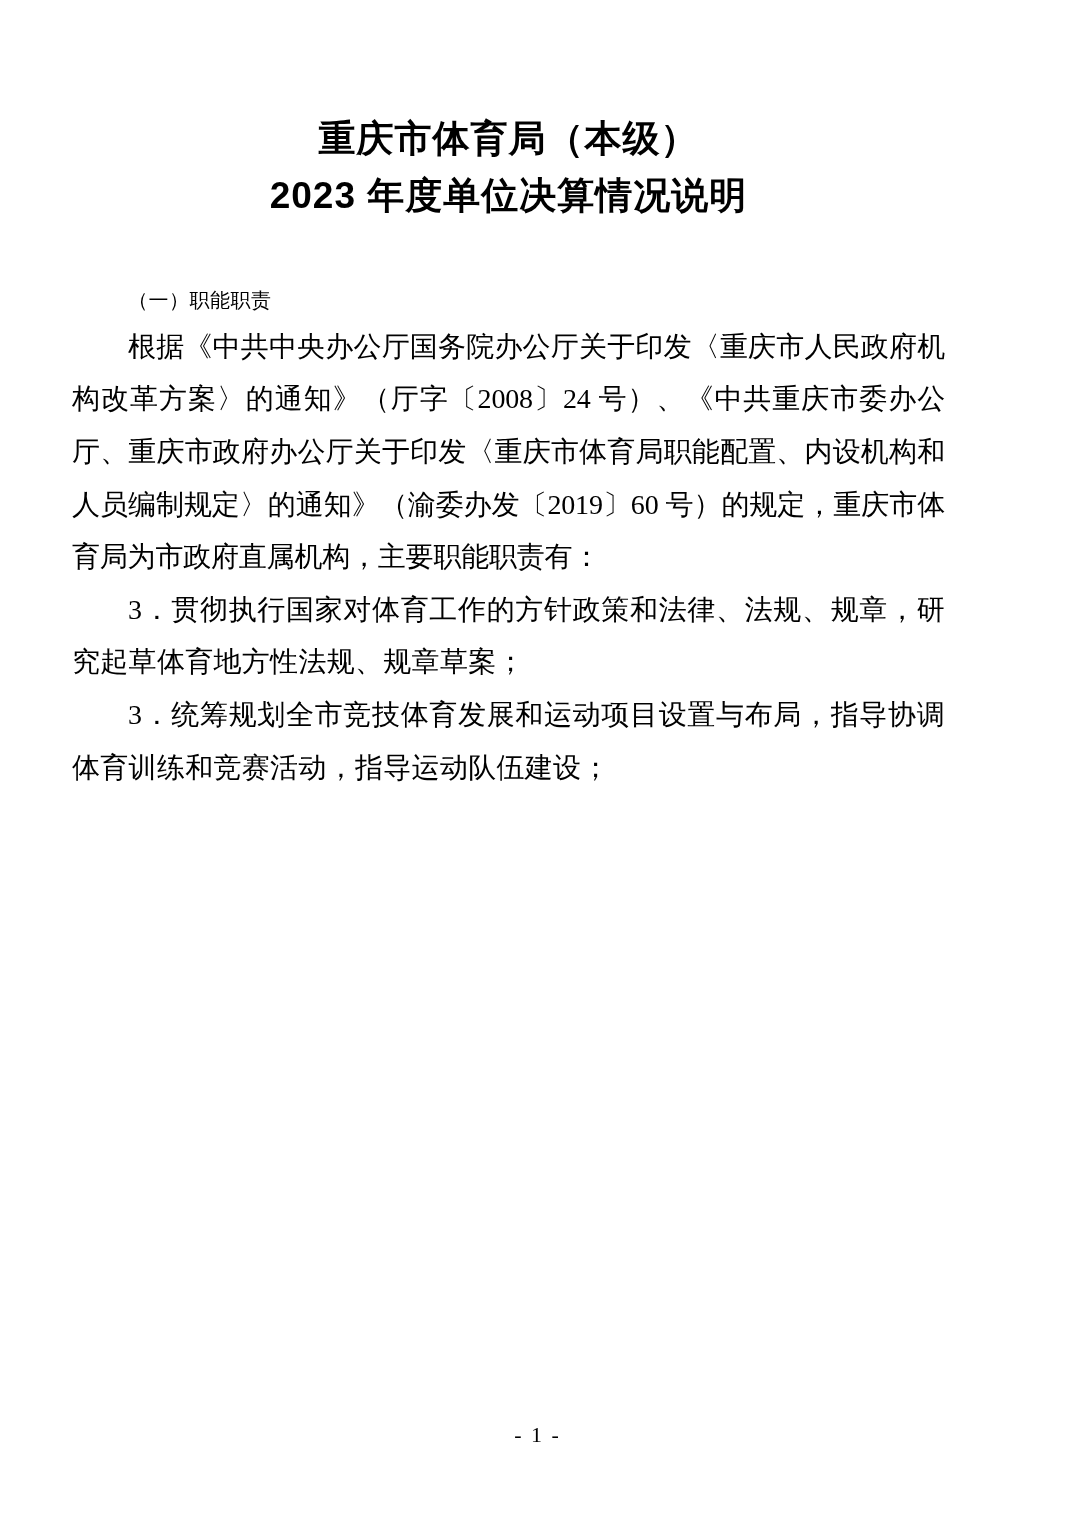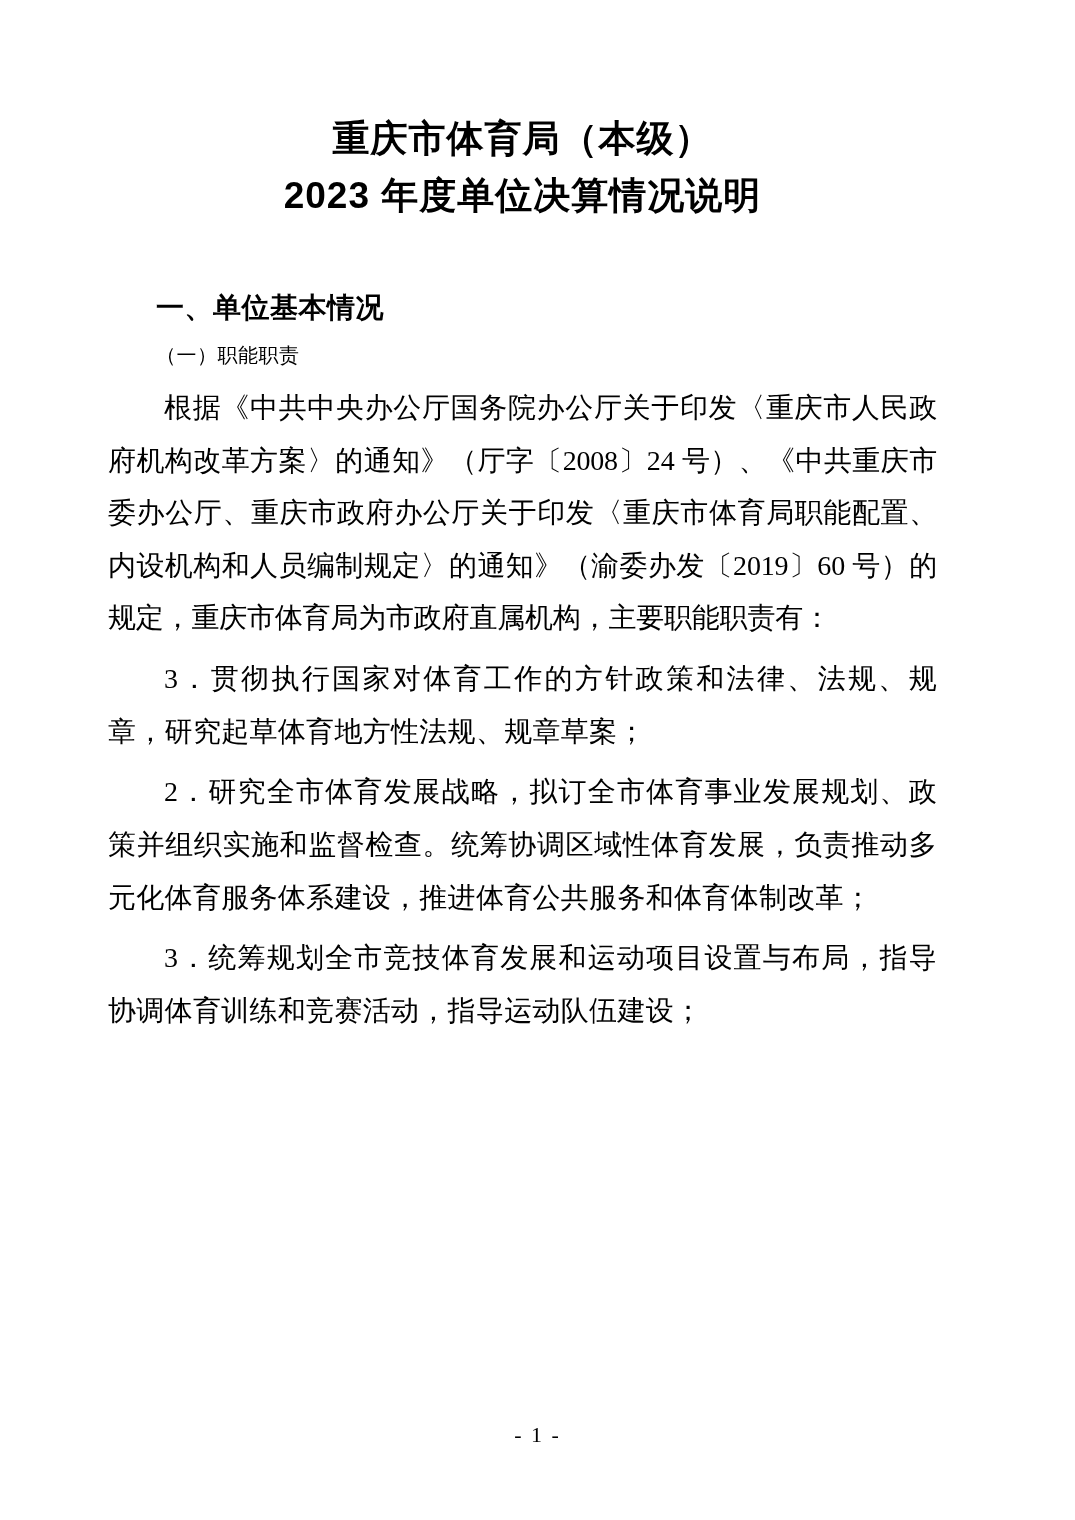--- a/index.html
+++ b/index.html
@@ -11,21 +11,21 @@
     font-family: "Liberation Serif", "DejaVu Serif", serif;
     color: #000000;
   }
   .page {
     position: relative;
     width: 1075px;
     height: 1520px;
     margin: 0 auto;
     background: #ffffff;
     box-sizing: border-box;
-    padding: 110px 130px 0 100px;
+    padding: 110px 130px 0 72px;
     overflow: hidden;
   }
   .doc-title {
     text-align: center;
     font-family: "Liberation Sans", "DejaVu Sans", sans-serif;
     font-weight: bold;
     font-size: 37px;
     line-height: 1.55;
     letter-spacing: 1px;
     margin: 0;
@@ -50,21 +50,21 @@
     font-family: "Liberation Serif", "DejaVu Serif", serif;
     font-size: 20px;
     line-height: 1.9;
     margin: 0 0 2px 0;
     text-indent: 56px;
     letter-spacing: 0.5px;
   }
   .para {
     font-size: 28px;
     line-height: 1.88;
-    margin: 8px;
+    margin: 0;
     text-align: justify;
     text-justify: inter-ideograph;
     text-indent: 56px;
     letter-spacing: 0.3px;
   }
   .para.tight {
     letter-spacing: -0.2px;
   }
   .footer {
     position: absolute;
@@ -82,24 +82,22 @@
 
 <div class="page">
 
   <h1 class="doc-title">
     <span class="line">重庆市体育局（本级）</span>
     <span class="line">2023 年度单位决算情况说明</span>
   </h1>
 
   <div class="title-gap"></div>
 
-  <p class="section-heading">一、单位基本情况</p>
 
   <p class="sub-heading">（一）职能职责</p>
 
   <p class="para tight">根据《中共中央办公厅国务院办公厅关于印发〈重庆市人民政府机构改革方案〉的通知》（厅字〔2008〕24 号）、《中共重庆市委办公厅、重庆市政府办公厅关于印发〈重庆市体育局职能配置、内设机构和人员编制规定〉的通知》（渝委办发〔2019〕60 号）的规定，重庆市体育局为市政府直属机构，主要职能职责有：</p>
   <p class="para">3．贯彻执行国家对体育工作的方针政策和法律、法规、规章，研究起草体育地方性法规、规章草案；</p>
-  <p class="para">2．研究全市体育发展战略，拟订全市体育事业发展规划、政策并组织实施和监督检查。统筹协调区域性体育发展，负责推动多元化体育服务体系建设，推进体育公共服务和体育体制改革；</p>
   <p class="para">3．统筹规划全市竞技体育发展和运动项目设置与布局，指导协调体育训练和竞赛活动，指导运动队伍建设；</p>
 
   <div class="footer">- 1 -</div>
 
 </div>
 
 </body></html>

